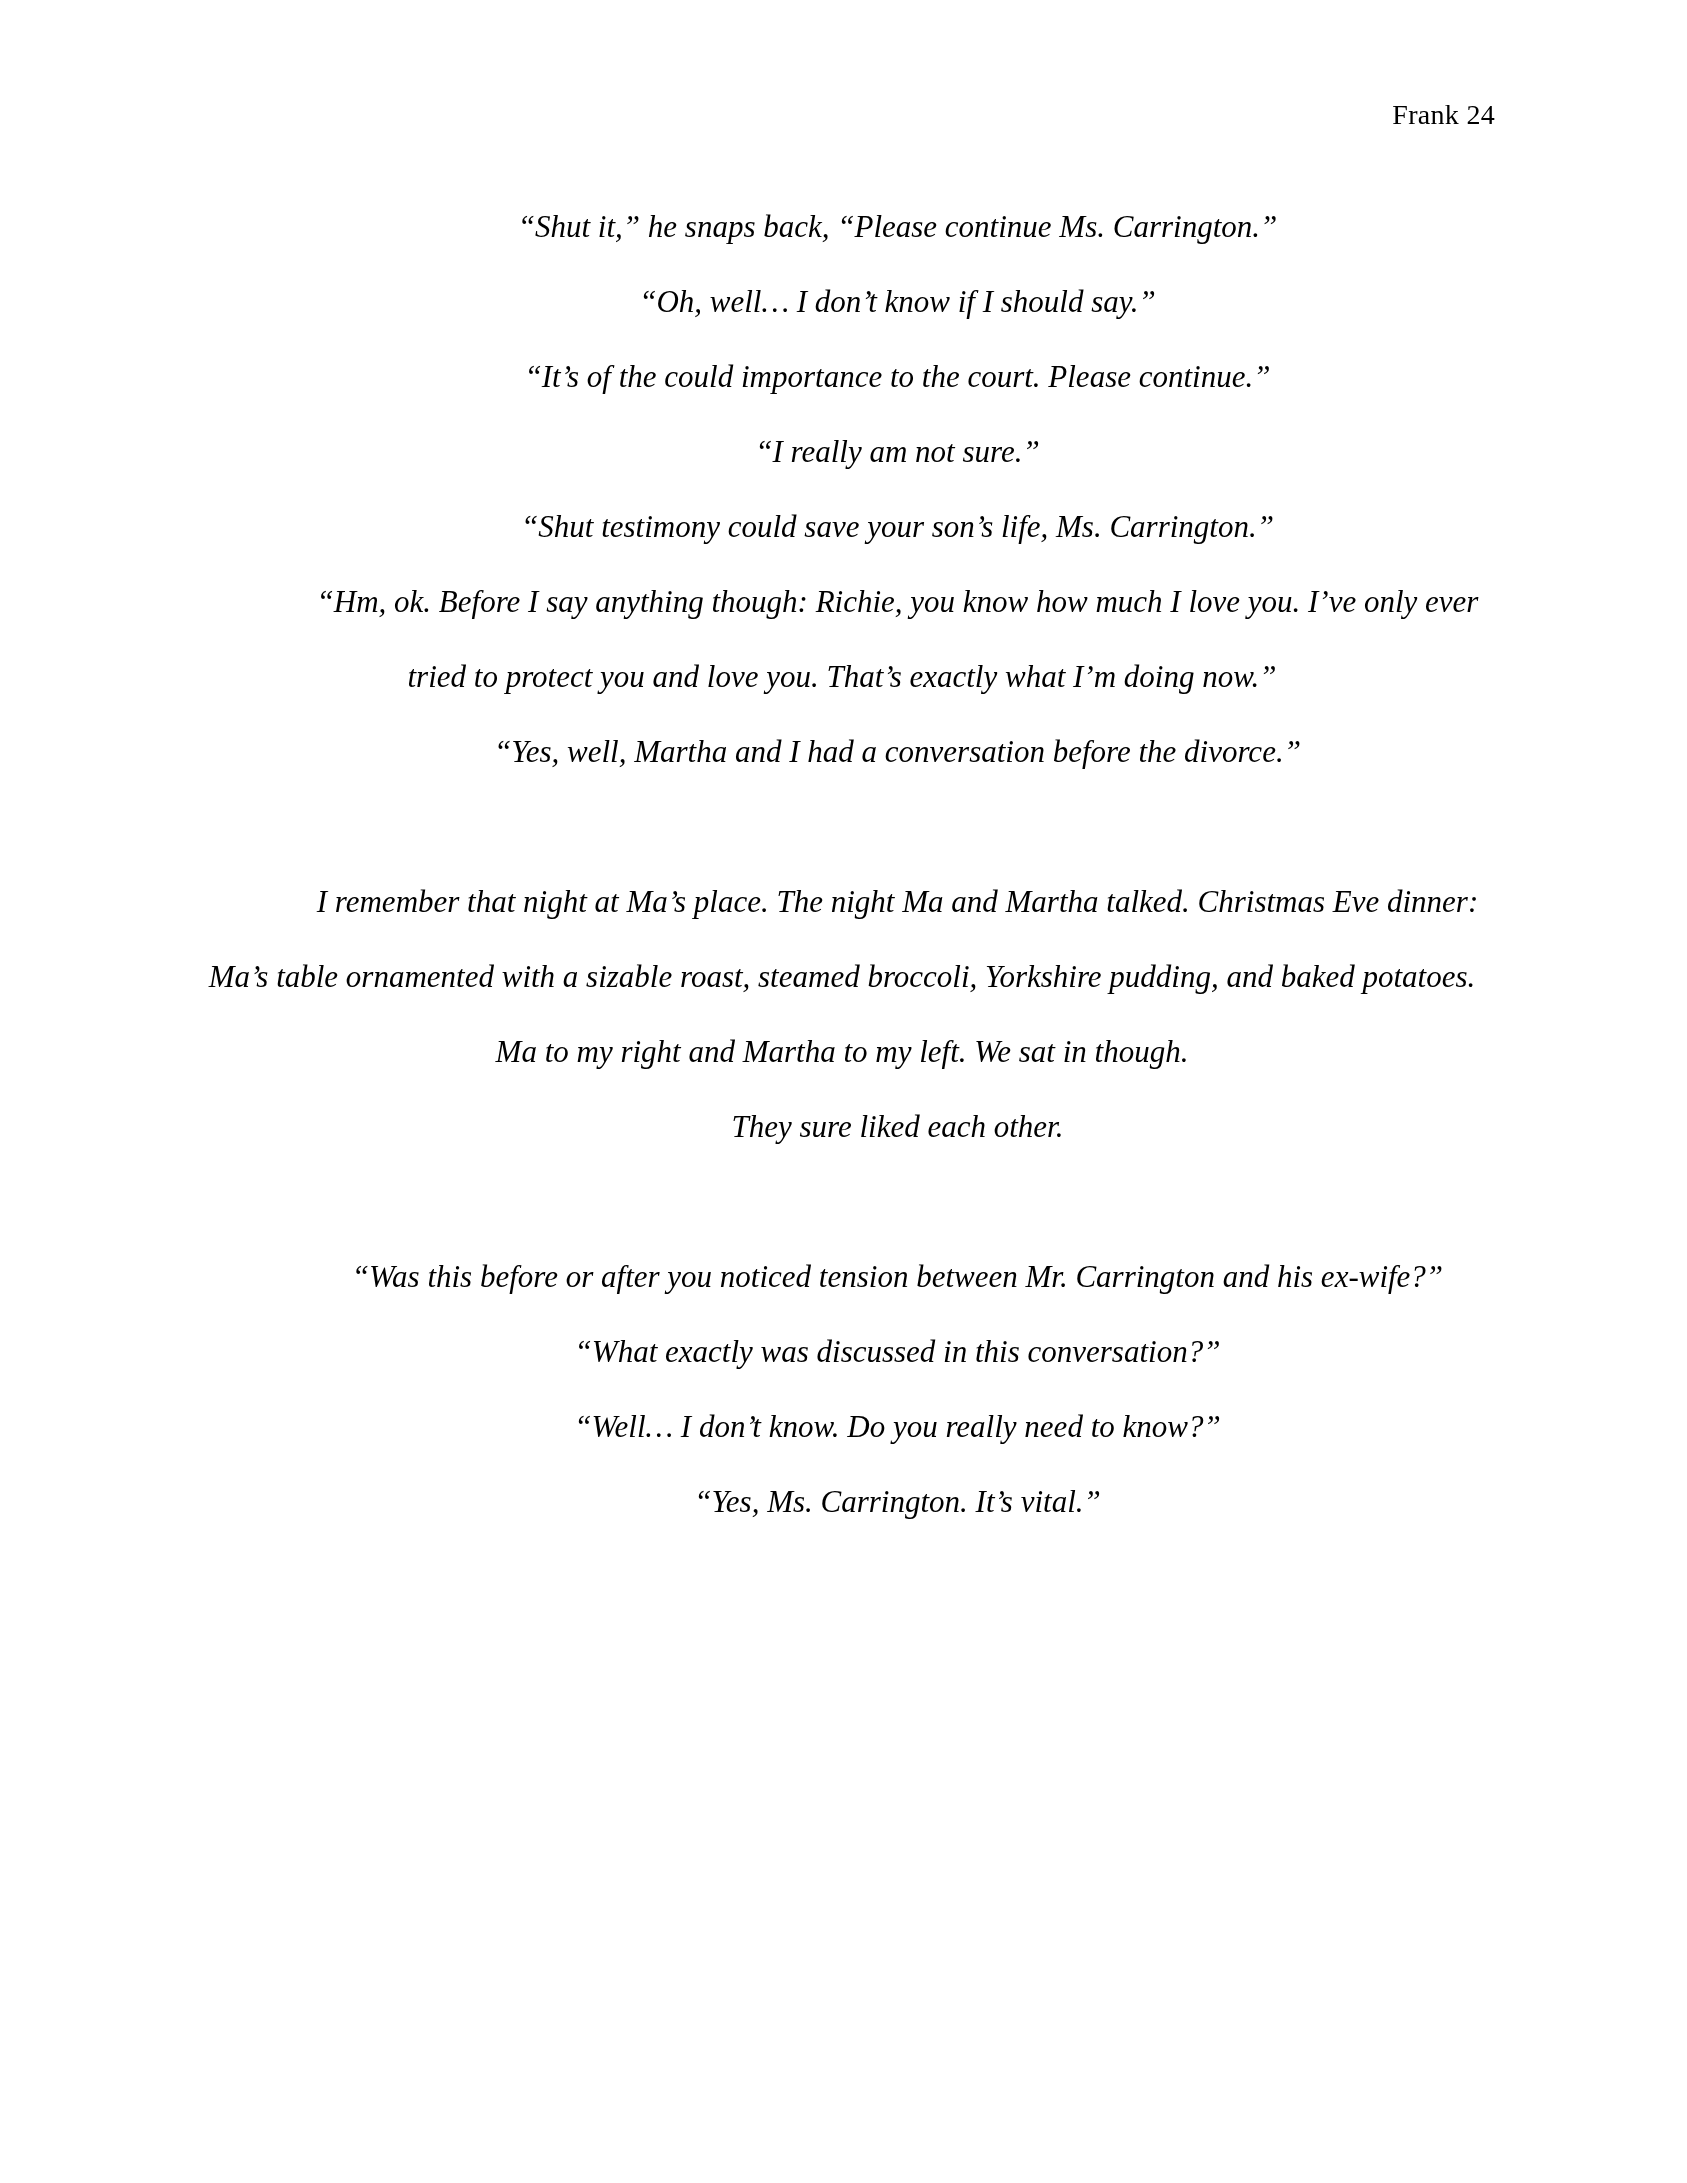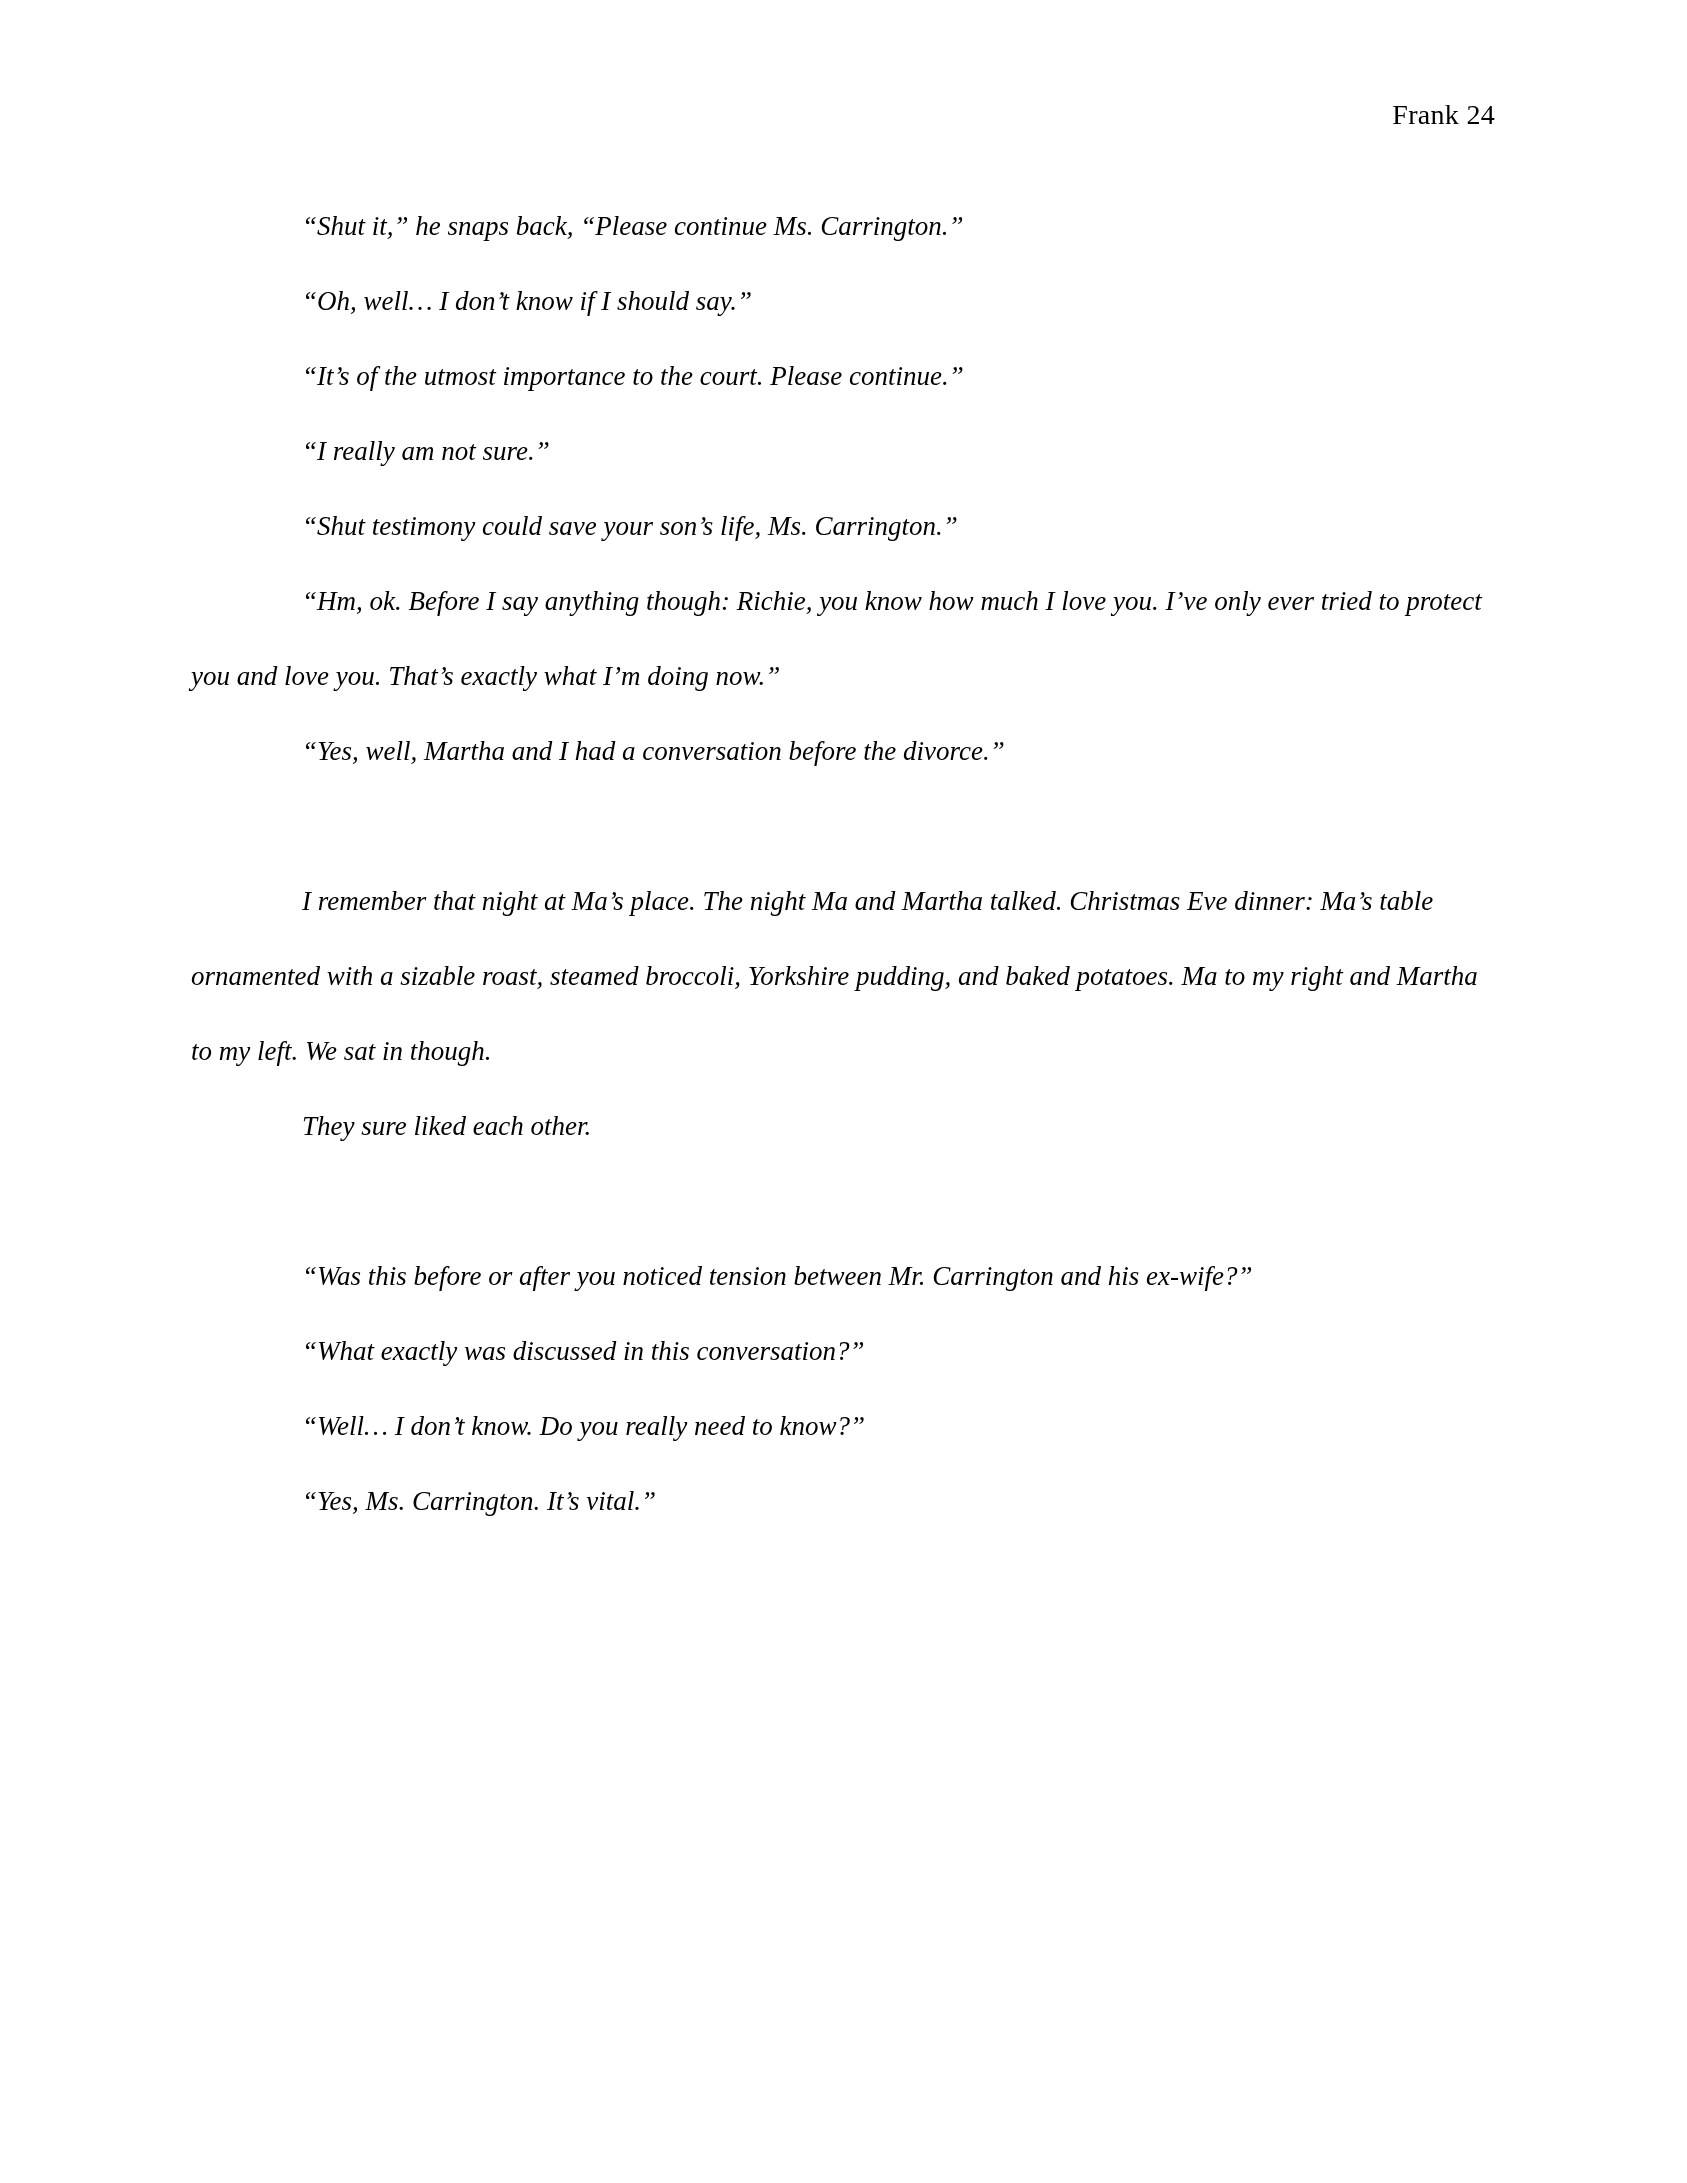--- a/index.html
+++ b/index.html
@@ -25,45 +25,45 @@
     letter-spacing: 0.3px;
   }
   .body-area {
     position: absolute;
     top: 189px;
     left: 191px;
     width: 1302px;
   }
   p {
     margin: 0;
-    font-size: 27px;
+    font-size: 31px;
     font-style: italic;
     line-height: 75px;
-    text-align: left;
+    text-align: center;
     white-space: pre-wrap;
   }
   p.indent {
     text-indent: 111px;
   }
   p.blank {
     line-height: 75px;
     height: 75px;
   }
 </style>
 </head>
 <body>
 
 <div class="page">
 
   <div class="header">Frank 24</div>
 
   <div class="body-area">
     <p class="indent">“Shut it,” he snaps back, “Please continue Ms. Carrington.”</p>
     <p class="indent">“Oh, well… I don’t know if I should say.”</p>
-    <p class="indent">“It’s of the utmost importance to the court. Please continue.”</p>
+    <p class="indent">“It’s of the could importance to the court. Please continue.”</p>
     <p class="indent">“I really am not sure.”</p>
     <p class="indent">“Shut testimony could save your son’s life, Ms. Carrington.”</p>
     <p class="indent">“Hm, ok. Before I say anything though: Richie, you know how much I love you. I’ve only ever tried to protect you and love you. That’s exactly what I’m doing now.”</p>
     <p class="indent">“Yes, well, Martha and I had a conversation before the divorce.”</p>
     <p class="blank"></p>
     <p class="indent">I remember that night at Ma’s place. The night Ma and Martha talked. Christmas Eve dinner: Ma’s table ornamented with a sizable roast, steamed broccoli, Yorkshire pudding, and baked potatoes. Ma to my right and Martha to my left. We sat in though.</p>
     <p class="indent">They sure liked each other.</p>
     <p class="blank"></p>
     <p class="indent">“Was this before or after you noticed tension between Mr. Carrington and his ex-wife?”</p>
     <p class="indent">“What exactly was discussed in this conversation?”</p>

